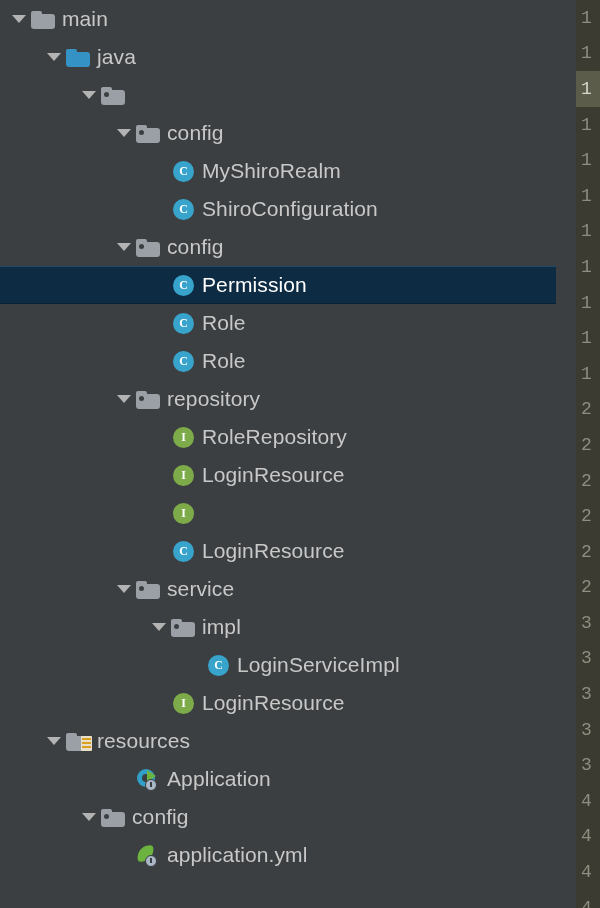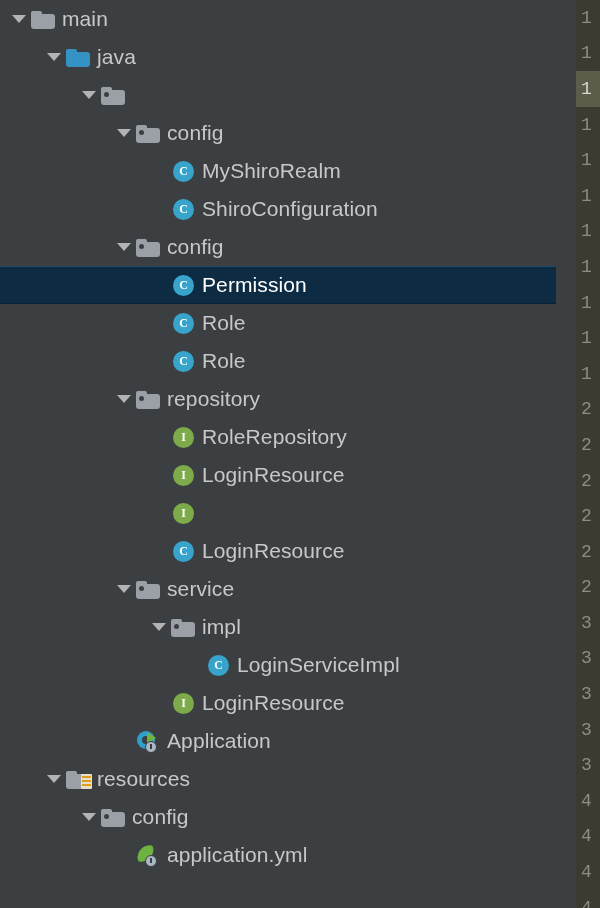--- a/index.html
+++ b/index.html
@@ -462,46 +462,46 @@
       </div>
       <div class="tree-row">
         <span class="indent" style="width: 148px;"></span>
         <span class="arrow none"></span>
         <span class="icon">
           <span class="badge iface">I</span>
         </span>
         <span class="label">LoginResource</span>
       </div>
       <div class="tree-row">
-        <span class="indent" style="width: 113px;"></span>
-        <span class="arrow none"></span>
-        <span class="icon">
-          <span class="springapp">
-            <span class="ring"></span>
-            <span class="play"></span>
-            <span class="run"></span>
-          </span>
-        </span>
-        <span class="label">Application</span>
-      </div>
-      <div class="tree-row">
         <span class="indent" style="width: 43px;"></span>
         <span class="arrow open"></span>
         <span class="icon">
           <span class="folder grey">
             <span class="tab"></span>
             <span class="body"></span>
             <span class="res-badge">
               <i></i>
               <i></i>
               <i></i>
             </span>
           </span>
         </span>
         <span class="label">resources</span>
+      </div>
+      <div class="tree-row">
+        <span class="indent" style="width: 113px;"></span>
+        <span class="arrow none"></span>
+        <span class="icon">
+          <span class="springapp">
+            <span class="ring"></span>
+            <span class="play"></span>
+            <span class="run"></span>
+          </span>
+        </span>
+        <span class="label">Application</span>
       </div>
       <div class="tree-row">
         <span class="indent" style="width: 78px;"></span>
         <span class="arrow open"></span>
         <span class="icon">
           <span class="folder pkg">
             <span class="tab"></span>
             <span class="body"></span>
             <span class="dot"></span>
           </span>

